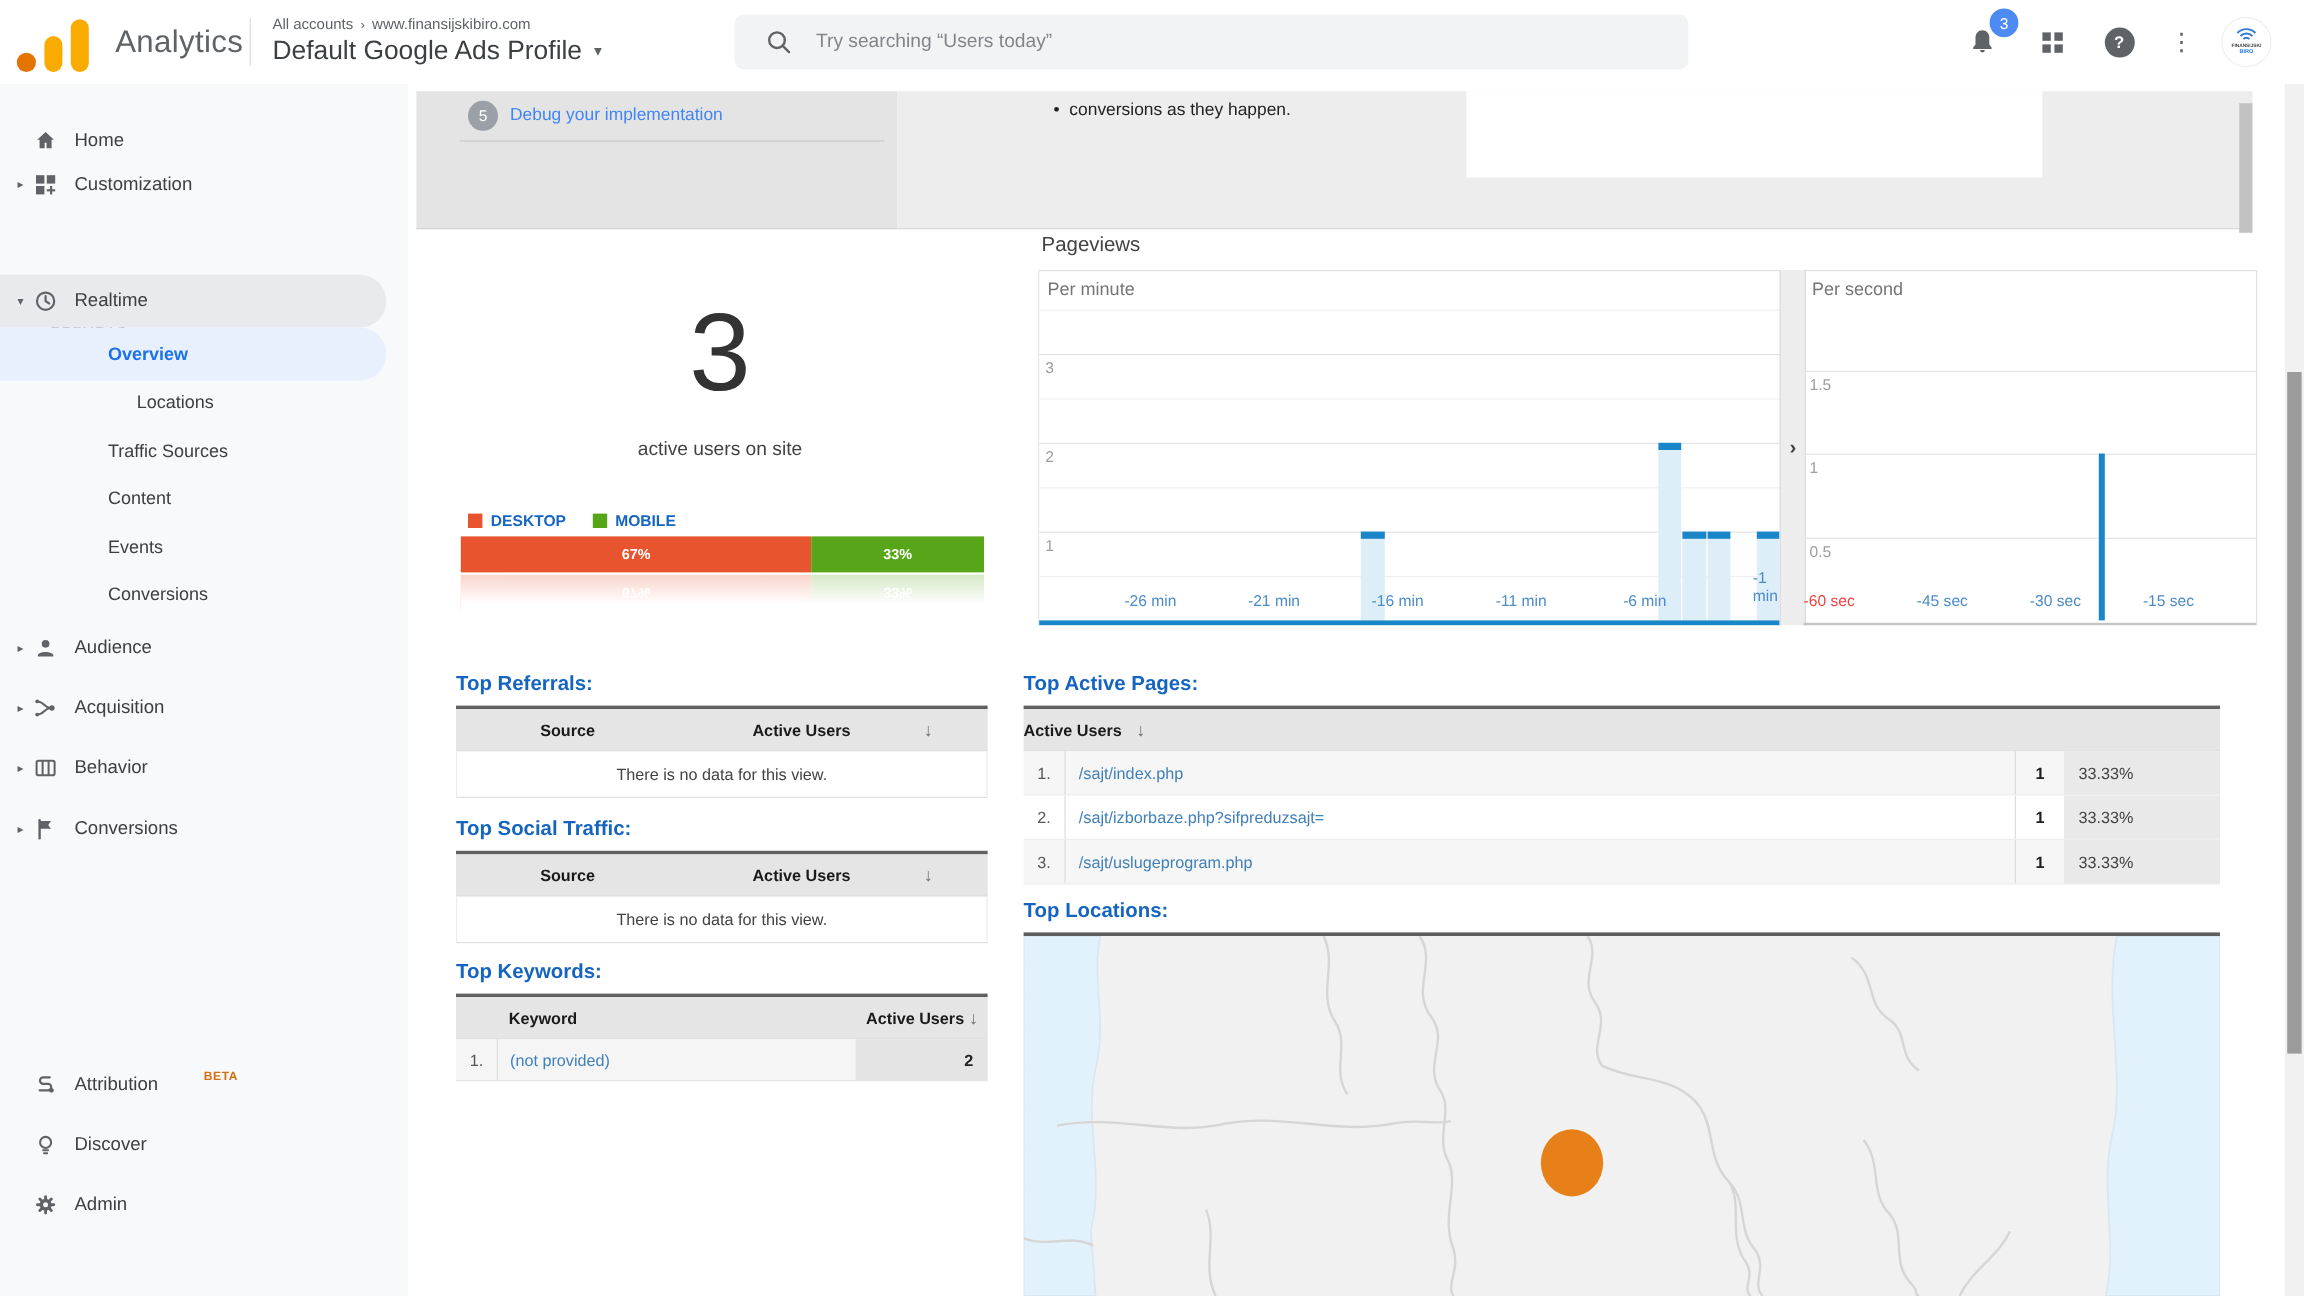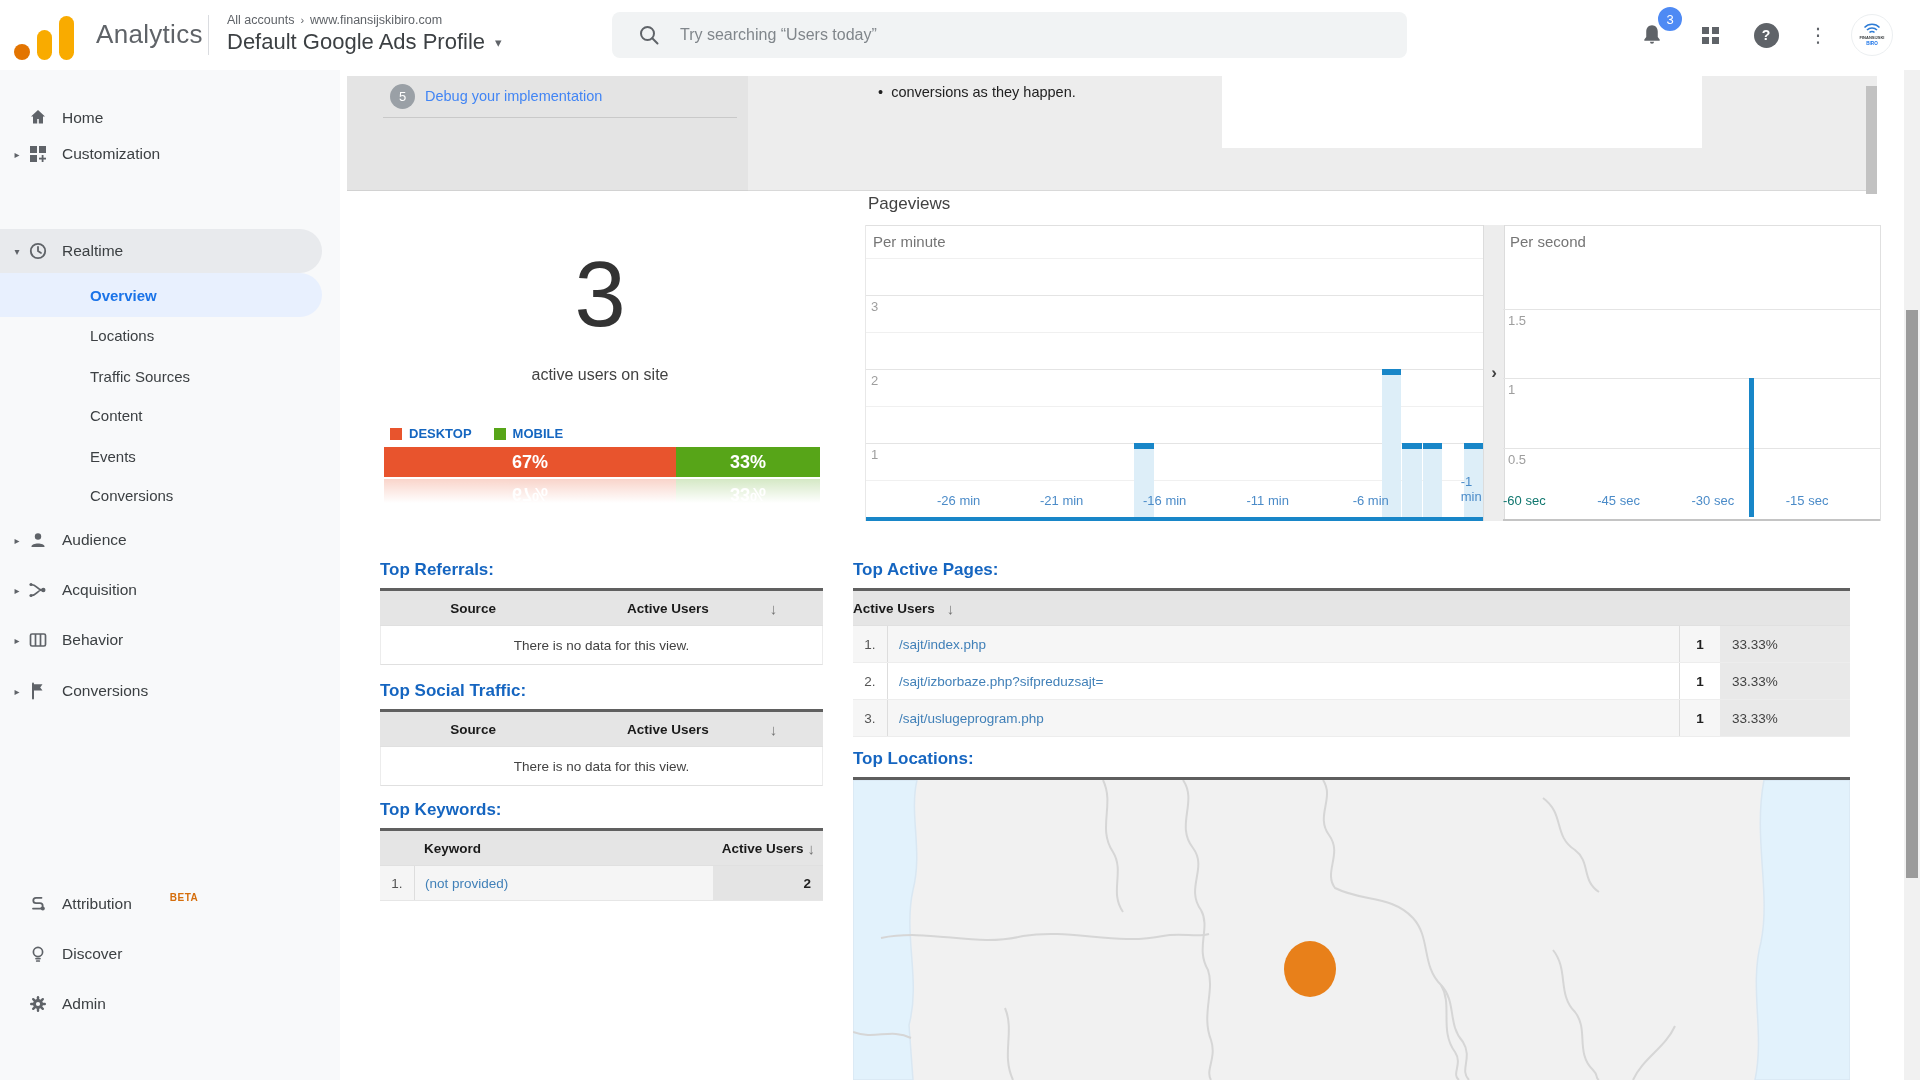--- a/index.html
+++ b/index.html
@@ -81,21 +81,21 @@
   .bar-cap{position:absolute;}
   .axis-line{position:absolute;left:0;bottom:0;width:100%;}
 
   
   #rn-title{position:absolute;left:400px;top:210px;width:400px;text-align:center;font-size:30px;color:#424242;}
   #rn-count{position:absolute;left:400px;top:242px;width:400px;text-align:center;font-size:92px;color:#333;}
   #rn-sub{position:absolute;left:400px;top:366px;width:400px;text-align:center;font-size:16px;color:#424242;}
   #rn-legend{position:absolute;left:390px;top:426px;display:flex;align-items:center;font-size:13px;font-weight:bold;color:#1566c0;}
   .leg-sq{width:12px;height:12px;margin-right:7px;}
   #rn-bar{position:absolute;left:384px;top:447px;width:436px;height:30px;display:flex;}
-  .dev-seg{height:30px;display:flex;align-items:center;justify-content:center;color:#fff;font-size:18px;font-weight:bold;}
+  .dev-seg{height:30px;display:flex;align-items:center;justify-content:center;color:#fff;font-size:12px;font-weight:bold;}
   #rn-reflect{position:absolute;left:384px;top:479px;width:436px;height:30px;transform:scaleY(-1);opacity:.45;display:flex;}
   #rn-reflect-fade{position:absolute;left:384px;top:479px;width:436px;height:32px;
                    background:linear-gradient(to bottom,rgba(255,255,255,.45),#fff 75%);}
 
   
   .sec-head{position:absolute;font-size:17px;font-weight:bold;color:#1565c0;}
   .data-table{position:absolute;background:#fff;border-top:3px solid #606060;}
   .tbl-head{display:flex;align-items:center;height:34px;border-bottom:1px solid #e0e0e0;
             font-weight:bold;font-size:13.5px;color:#1a1a1a;background:#e5e5e5;}
   .sort-arrow{color:#757575;font-weight:normal;font-size:15px;cursor:pointer;}
@@ -227,21 +227,21 @@
           <circle cx="10" cy="10" r="7.2" fill="none" stroke="#5f6368" stroke-width="1.8"></circle>
           <path d="M10 5.8V10l3 1.9" fill="none" stroke="#5f6368" stroke-width="1.8" stroke-linecap="round"></path>
         </svg>
       </span>
       <span class="lbl">Realtime</span>
     </div>
 
     <div class="sub-item" id="row-overview" style="top:203px;">
       <span class="lbl">Overview</span>
     </div>
-    <div class="sub-item" style="top:245px;">
+    <div class="sub-item" style="top:245px;padding-left:24px;">
       <span class="lbl">Locations</span>
     </div>
     <div class="sub-item" style="top:286px;">
       <span class="lbl">Traffic Sources</span>
     </div>
     <div class="sub-item" style="top:325px;">
       <span class="lbl">Content</span>
     </div>
     <div class="sub-item" style="top:366px;">
       <span class="lbl">Events</span>
@@ -406,21 +406,21 @@
   </div>
   <div id="ps-plot">
     <div class="chart-sub">Per second</div>
   <div class="gridline major" style="top: 222.5px;"></div>
       <div class="ylab" style="top: 226.5px;">0.5</div>
       <div class="gridline major" style="top: 153px;"></div>
       <div class="ylab" style="top: 157px;">1</div>
       <div class="gridline major" style="top: 83.5px;"></div>
       <div class="ylab" style="top: 87.5px;">1.5</div>
       <div class="bar-cap" style="left: 245.55px; top: 153px; width: 5px; height: 139px; background: rgb(24, 134, 200);"></div>
-      <div class="xlab" style="top: 268px; color: #0f766e; left: 0px; width: 60px; text-align: left;">-60 sec</div>
+      <div class="xlab" style="top: 268px; color: #ef4444; left: 0px; width: 60px; text-align: left;">-60 sec</div>
       <div class="xlab" style="top: 268px; color: rgb(75, 139, 200); left: 94.25px; width: 60px; text-align: left;">-45 sec</div>
       <div class="xlab" style="top: 268px; color: rgb(75, 139, 200); left: 188.5px; width: 60px; text-align: left;">-30 sec</div>
       <div class="xlab" style="top: 268px; color: rgb(75, 139, 200); left: 282.75px; width: 60px; text-align: left;">-15 sec</div>
       <div class="axis-line" style="height: 2px; background: rgb(196, 196, 196);"></div>
     </div>
 
   <div class="sec-head" style="left:380px;top:560px;">Top Referrals:</div>
   <div class="data-table" style="left:380px;top:588px;width:443px;">
     <div class="tbl-head">
       <span style="width:42%;text-align:center;">Source</span>

